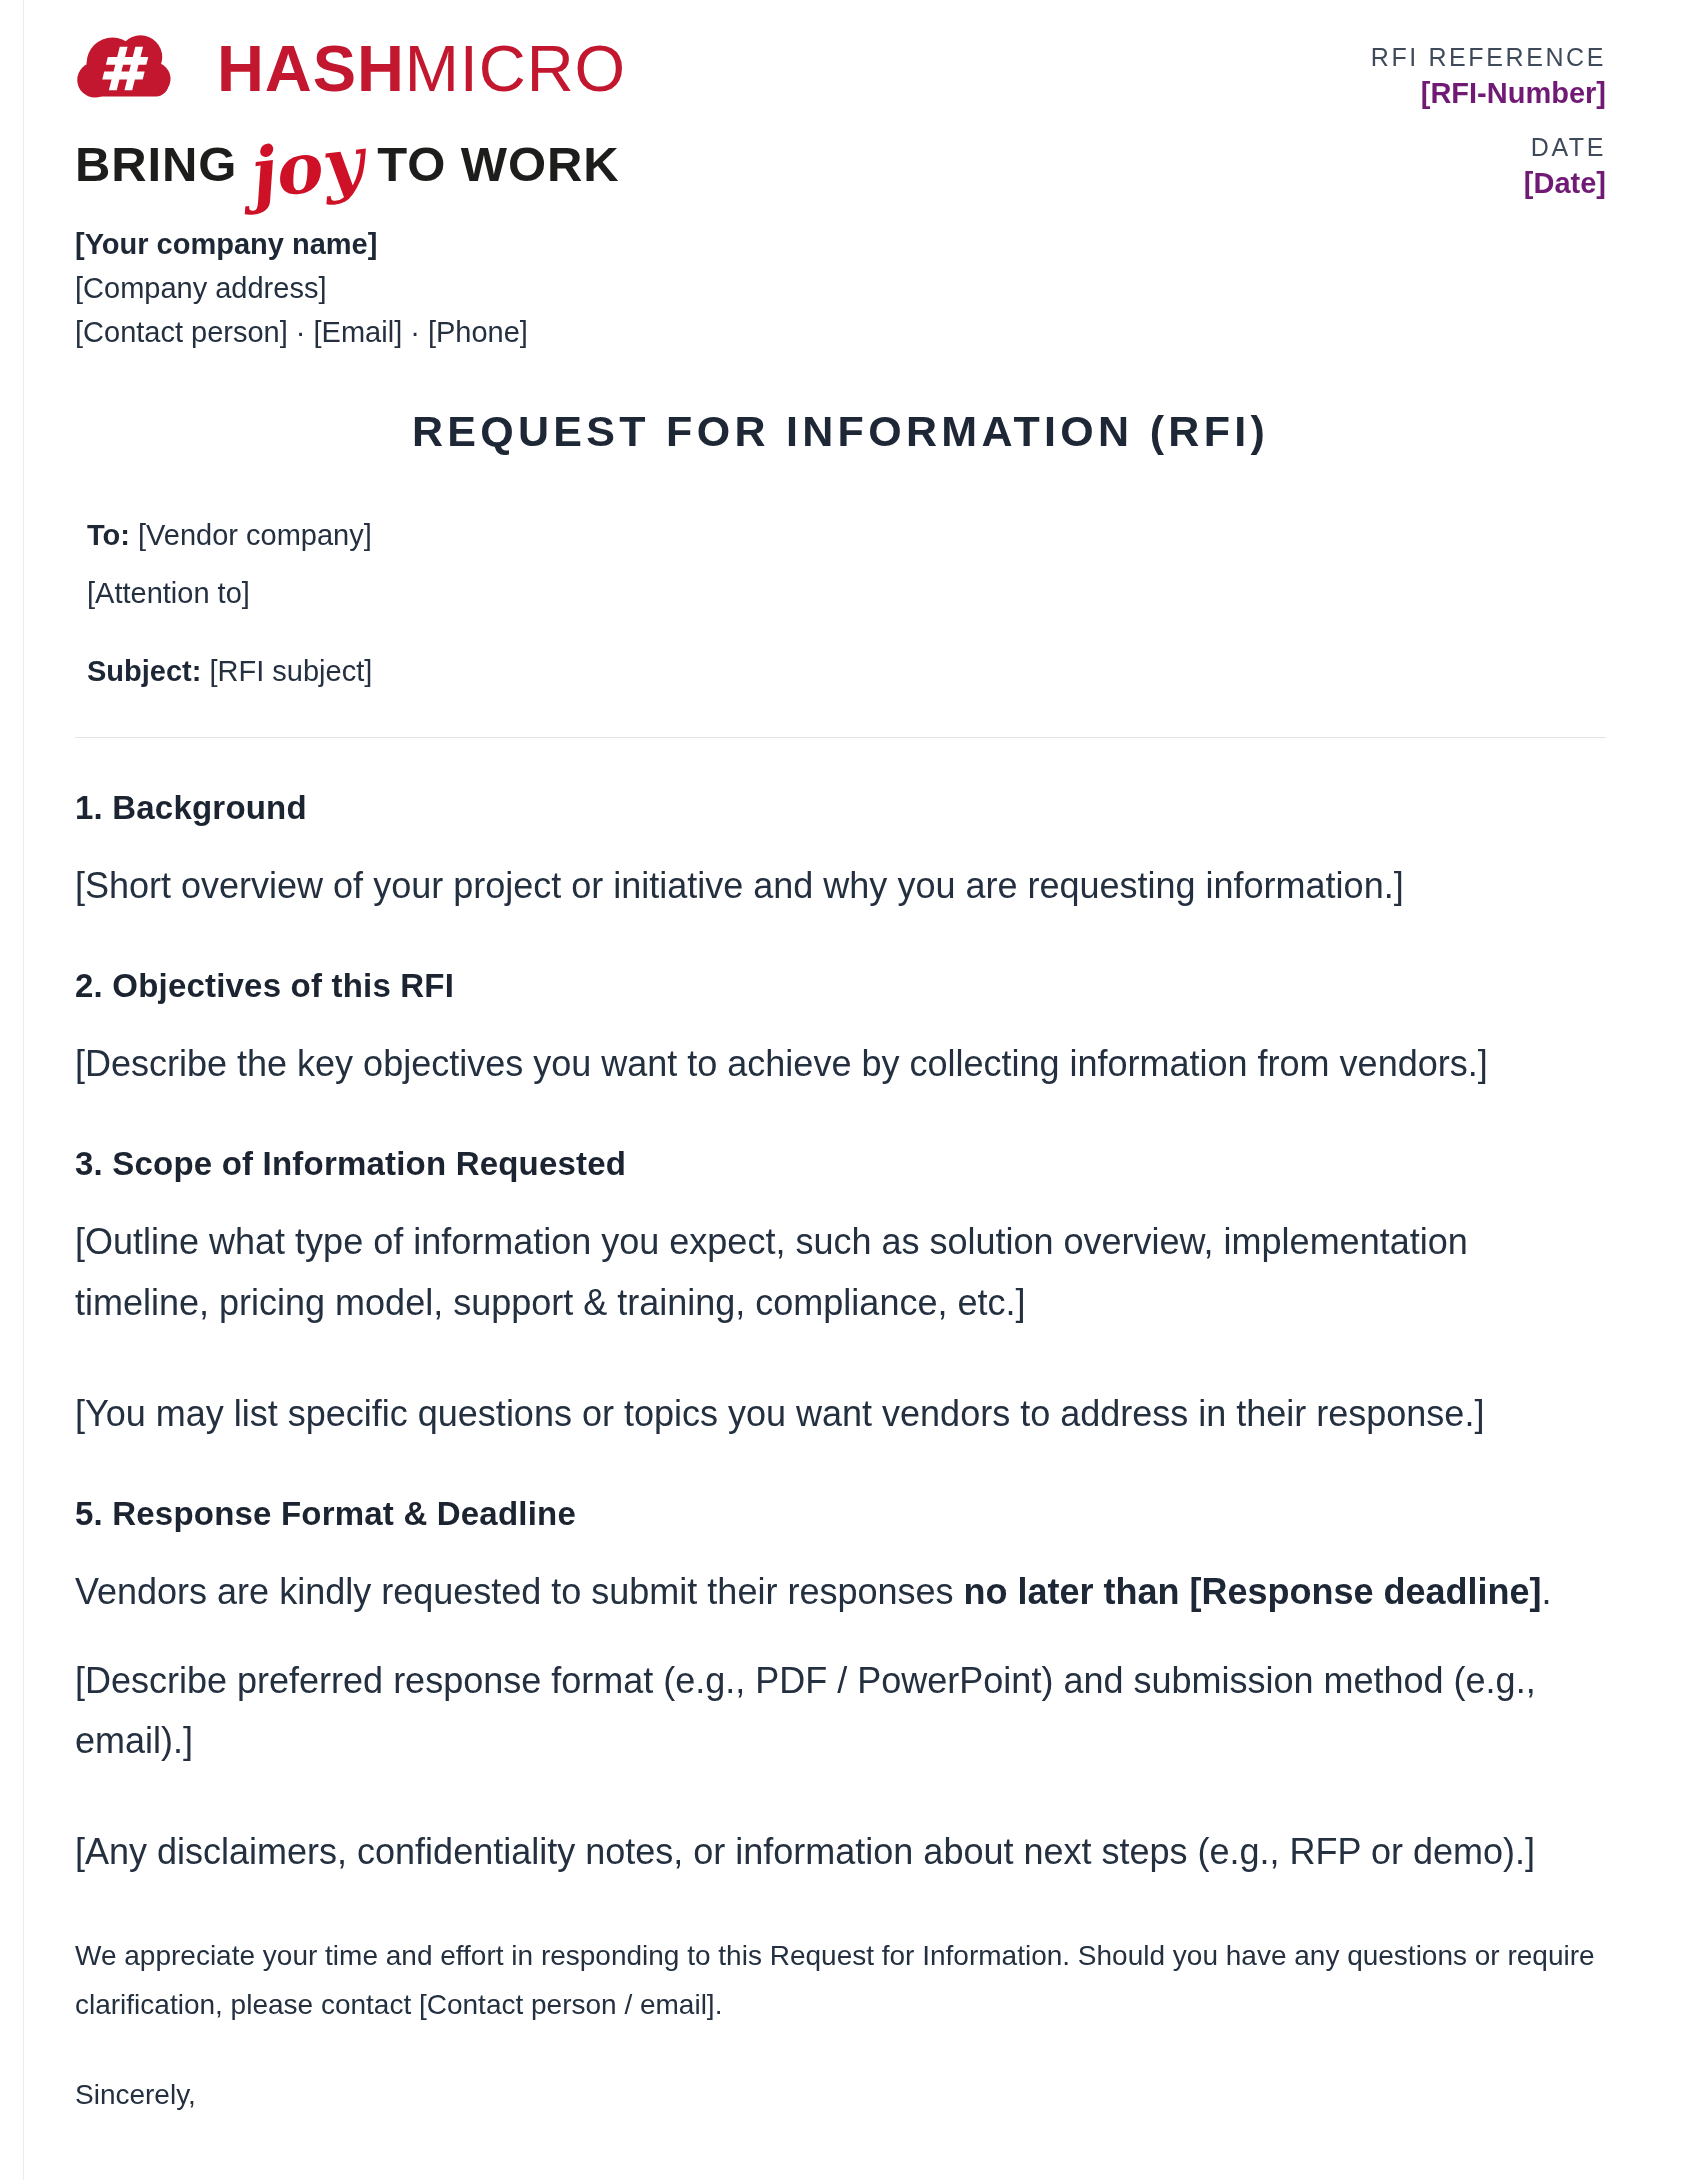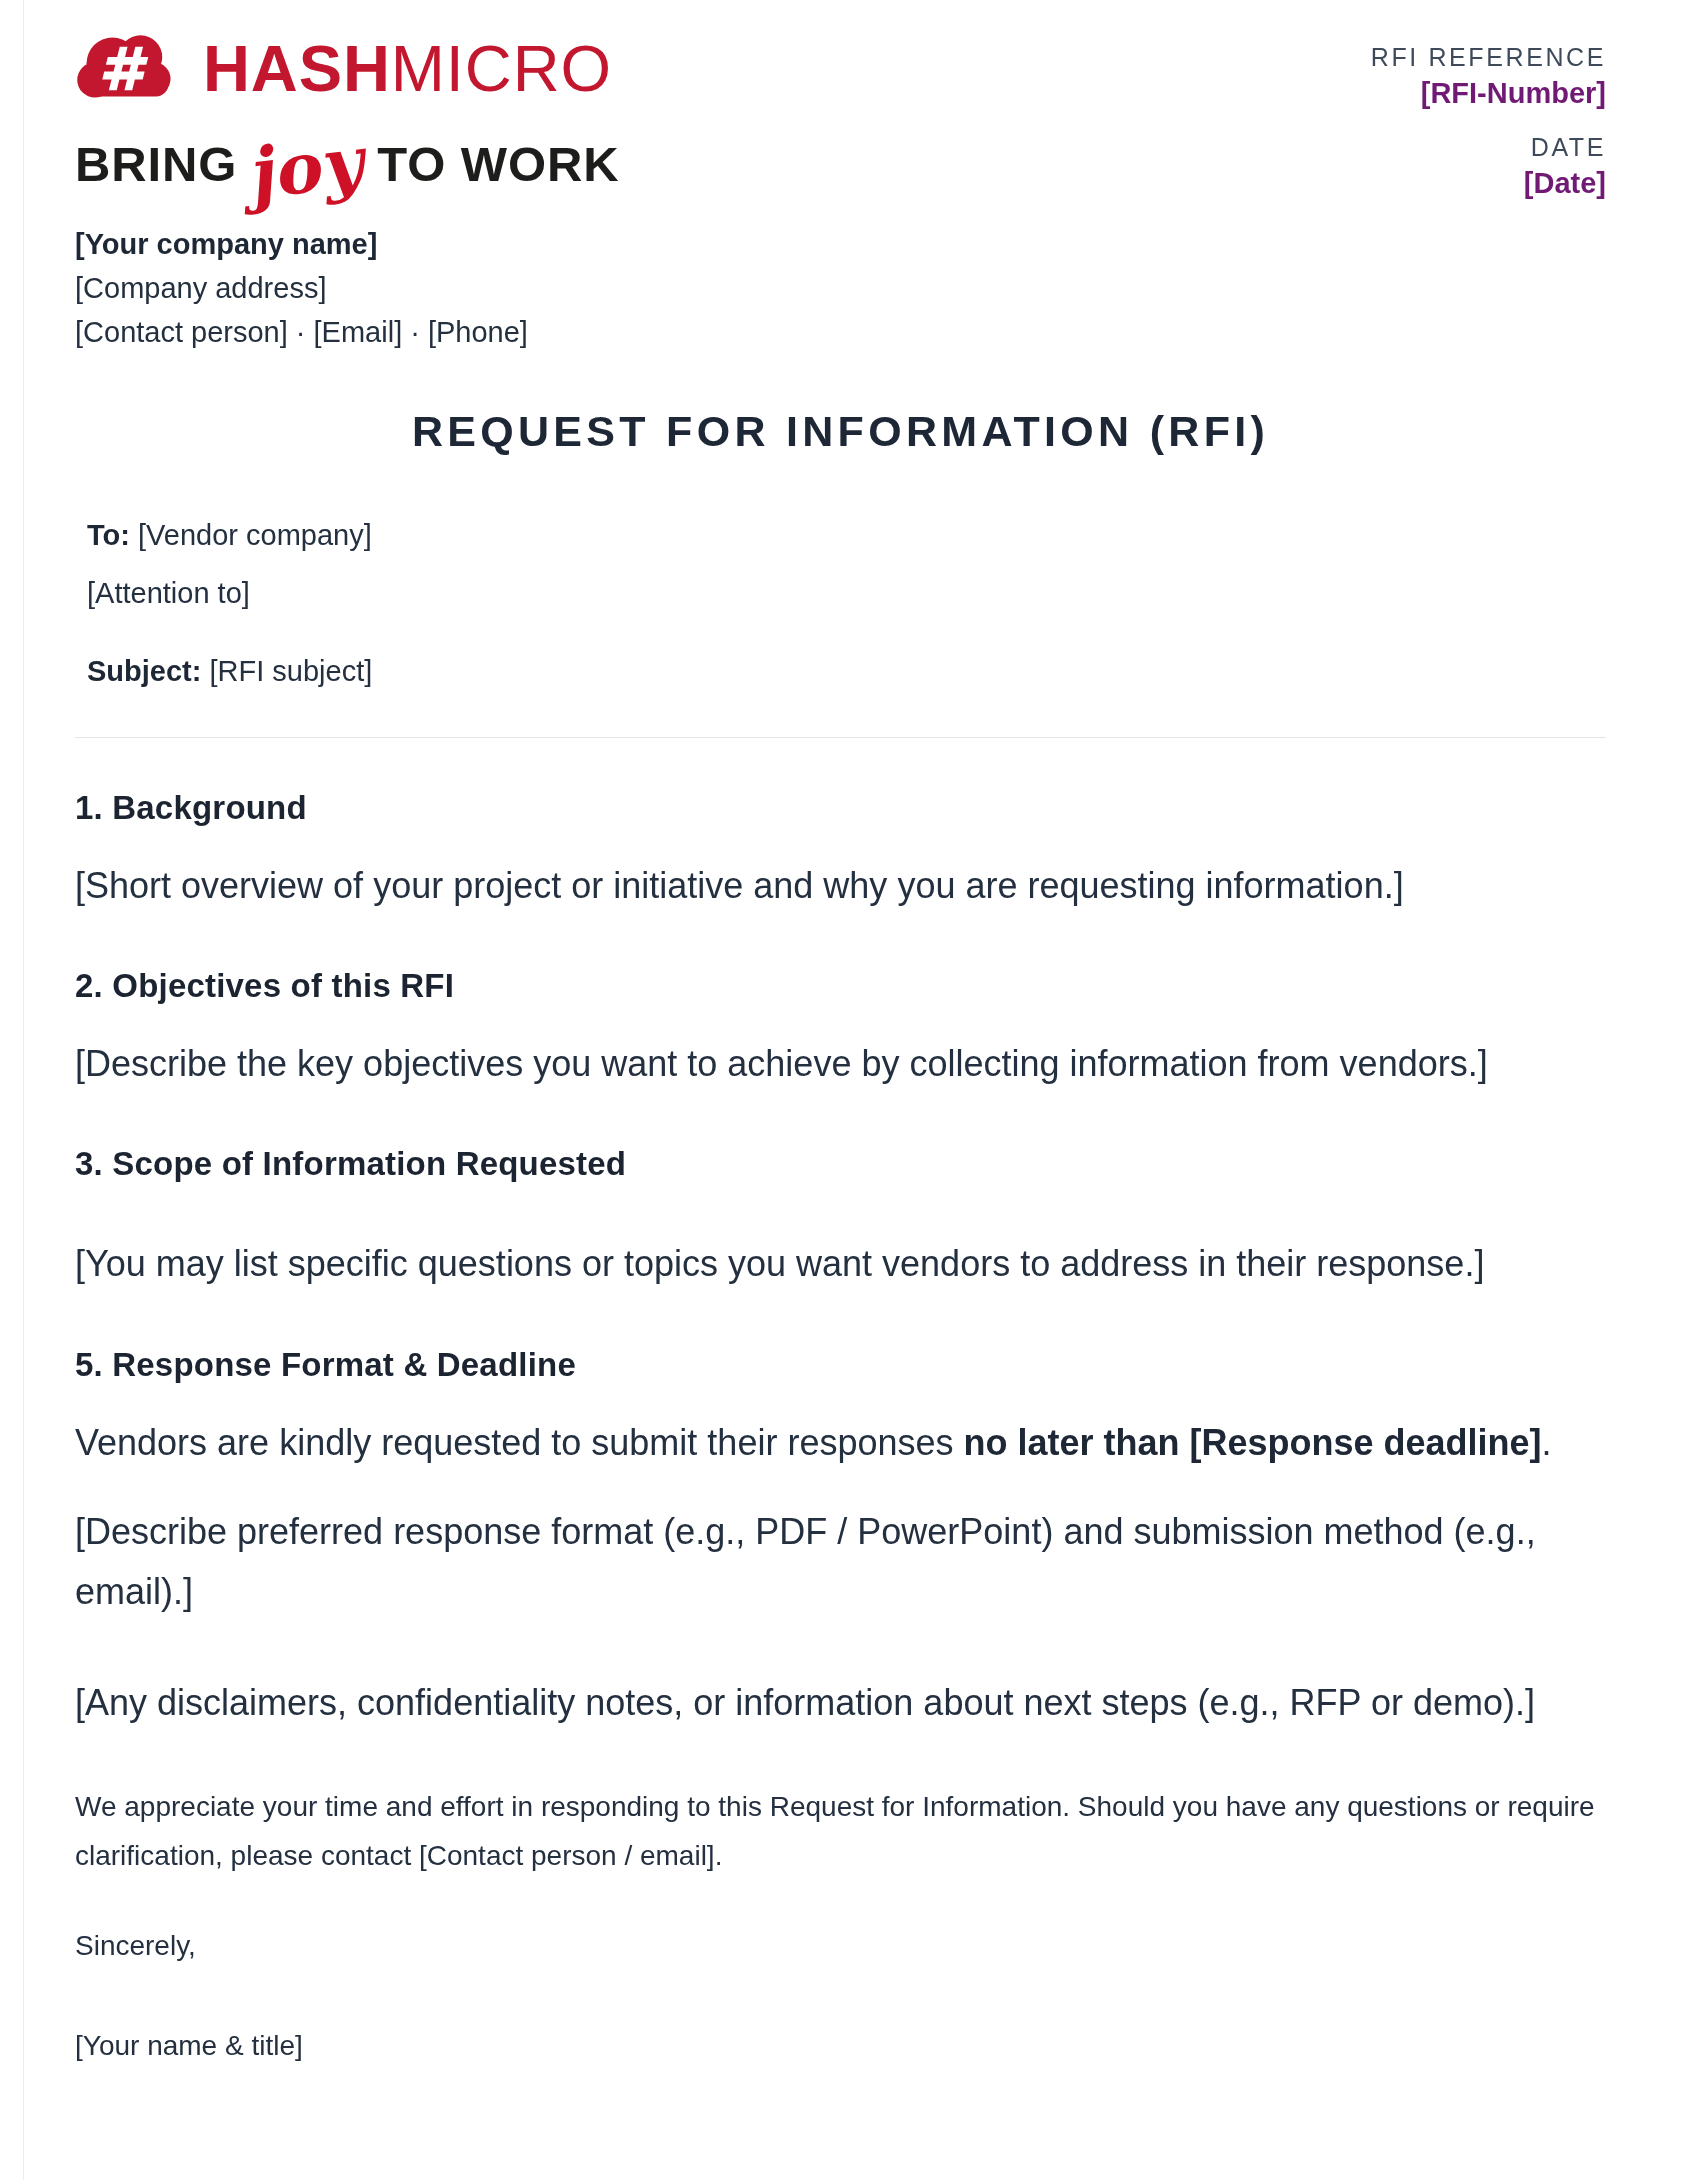--- a/index.html
+++ b/index.html
@@ -18,21 +18,21 @@
   }
   .edge-line {
     position: absolute; left: 23px; top: 0; bottom: 0;
     width: 0.9px; background: #ececec;
   }
   .content {
     position: absolute; left: 75px; right: 75px; top: 25.6px;
   }
   
   .header { display: flex; justify-content: space-between; align-items: flex-start; }
-  .logo-row { display: flex; align-items: center; gap: 24px; }
+  .logo-row { display: flex; align-items: center; gap: 38px; }
   .logo-icon svg { display: block; }
   .logo-word { font-size: 65px; line-height: 1; letter-spacing: 0.9px; white-space: nowrap; }
   .logo-hash  { font-weight: 700; color: #C2172E; }
   .logo-micro { font-weight: 400; color: #C2172E; }
   .tagline { margin-top: 22px; display: flex; align-items: center; gap: 15.3px; }
   .tag-word {
     font-size: 49px; font-weight: 700; color: #1d1d1b;
     letter-spacing: 0.9px; line-height: 1; white-space: nowrap;
   }
   .tag-script {
@@ -160,20 +160,21 @@
       <p>[Short overview of your project or initiative and why you are requesting information.]</p>
     </section>
 
     <section class="section">
       <h2>2. Objectives of this RFI</h2>
       <p>[Describe the key objectives you want to achieve by collecting information from vendors.]</p>
     </section>
 
     <section class="section">
       <h2>3. Scope of Information Requested</h2>
+      <p>[Outline what type of information you expect, such as solution overview, implementation timeline, pricing model, support &amp; training, compliance, etc.]</p>
     </section>
 
     <section class="section">
       <p>[You may list specific questions or topics you want vendors to address in their response.]</p>
     </section>
 
     <section class="section">
       <h2>5. Response Format &amp; Deadline</h2>
       <p><span>Vendors are kindly requested to submit their responses </span><span class="bold-inline">no later than [Response deadline]</span><span>.</span></p>
       <p class="second">[Describe preferred response format (e.g., PDF / PowerPoint) and submission method (e.g., email).]</p>

